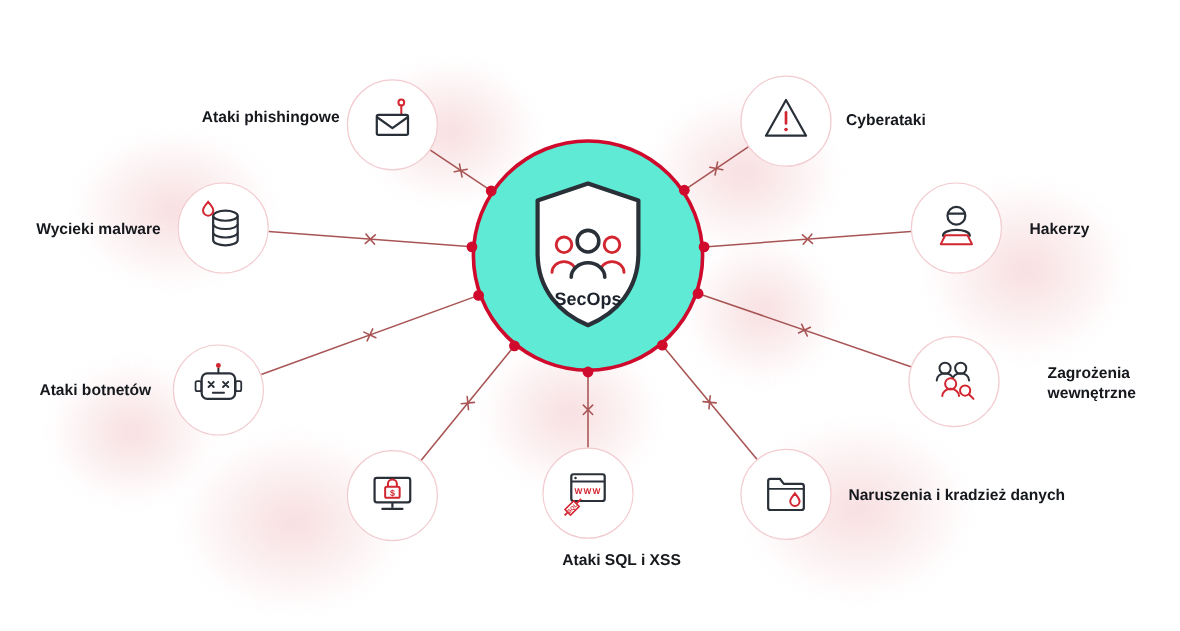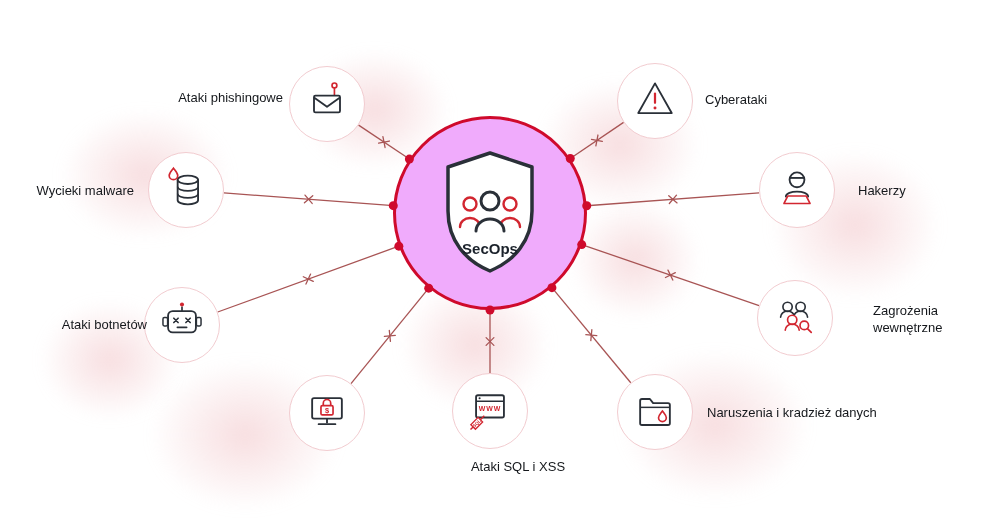--- a/index.html
+++ b/index.html
@@ -14,30 +14,30 @@
   .blob {
     position:absolute; border-radius:50%; pointer-events:none;
     background:radial-gradient(closest-side, rgba(240,189,193,0.5), rgba(240,189,193,0));
     filter:blur(7px);
     z-index:0;
   }
   #wires { position:absolute; left:0; top:0; z-index:1; }
   #dots  { position:absolute; left:0; top:0; z-index:4; pointer-events:none; }
   .hub {
     position:absolute; left:393px; top:116px; width:194px; height:194px;
-    border-radius:50%; background:#f0abfc; border:3px solid var(--accent,#cf0a2c);
+    border-radius:50%; background:#5eead4; border:3px solid var(--accent,#cf0a2c);
     display:flex; align-items:center; justify-content:center; z-index:2;
   }
   .node {
     position:absolute; width:76px; height:76px; border-radius:50%;
     background:#fff; border:1px solid var(--node-border,#f2ccd0);
     display:flex; align-items:center; justify-content:center; z-index:2;
   }
   .label {
-    position:absolute; z-index:3; font-size:13px; font-weight:400;
+    position:absolute; z-index:3; font-size:13px; font-weight:700;
     color:var(--text,#15181c); white-space:nowrap; line-height:1.3;
   }
   .label.wrap { white-space:normal; width:92px;margin-left:22px; }
   .label.center { transform:translateX(-50%);margin-left:28px; }
   svg text { font-family:"Liberation Sans", sans-serif; }
 </style>
 </head>
 <body>
 
 <div class="canvas">
@@ -188,21 +188,21 @@
         <line x1="15" y1="0" x2="21" y2="0" stroke="var(--red)" stroke-width="1.6"></line>
         <text x="9.5" y="1.9" text-anchor="middle" font-size="5" font-weight="bold" fill="var(--red)">SQL</text>
       </g>
     </svg>
   </div>
 
   <div class="label" style="right:700px;top:90px">Ataki phishingowe</div>
   <div class="label" style="left:705px;top:92px">Cyberataki</div>
   <div class="label" style="right:849px;top:183px">Wycieki malware</div>
   <div class="label" style="left:858px;top:183px">Hakerzy</div>
-  <div class="label" style="right:836px;top:317px">Ataki botnetów</div>
+  <div class="label" style="right:857px;top:317px">Ataki botnetów</div>
   <div class="label wrap" style="left:851px;top:303px">Zagrożenia wewnętrzne</div>
   <div class="label" style="left:707px;top:405px">Naruszenia i kradzież danych</div>
   <div class="label center" style="left:490px;top:459px">Ataki SQL i XSS</div>
 
   <svg id="dots" width="983" height="526">
       <circle cx="409.3673066593295" cy="159.07997807280316" r="4.5" fill="#cf0a2c"></circle>
       <circle cx="570.2570778598788" cy="158.5224683617792" r="4.5" fill="#cf0a2c"></circle>
       <circle cx="393.27643348749865" cy="205.68209858622524" r="4.5" fill="#cf0a2c"></circle>
       <circle cx="586.7289202086265" cy="205.75320793225274" r="4.5" fill="#cf0a2c"></circle>
       <circle cx="398.8400379216216" cy="246.14907711941032" r="4.5" fill="#cf0a2c"></circle>

